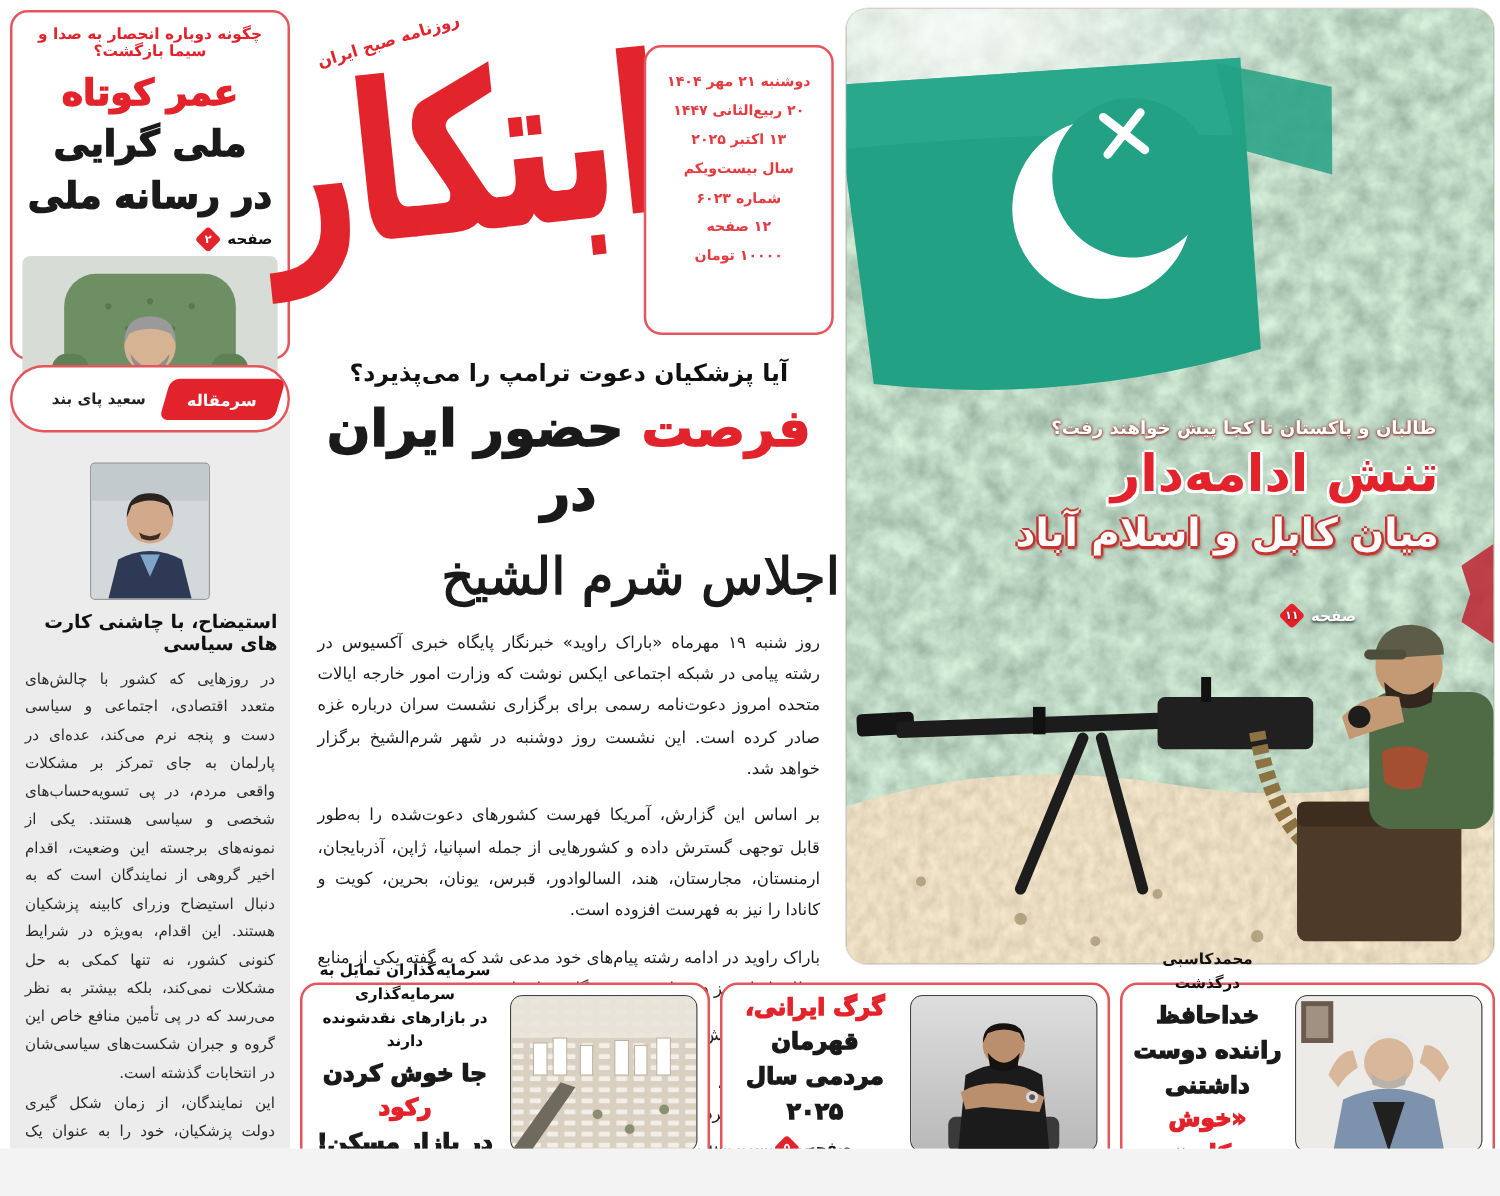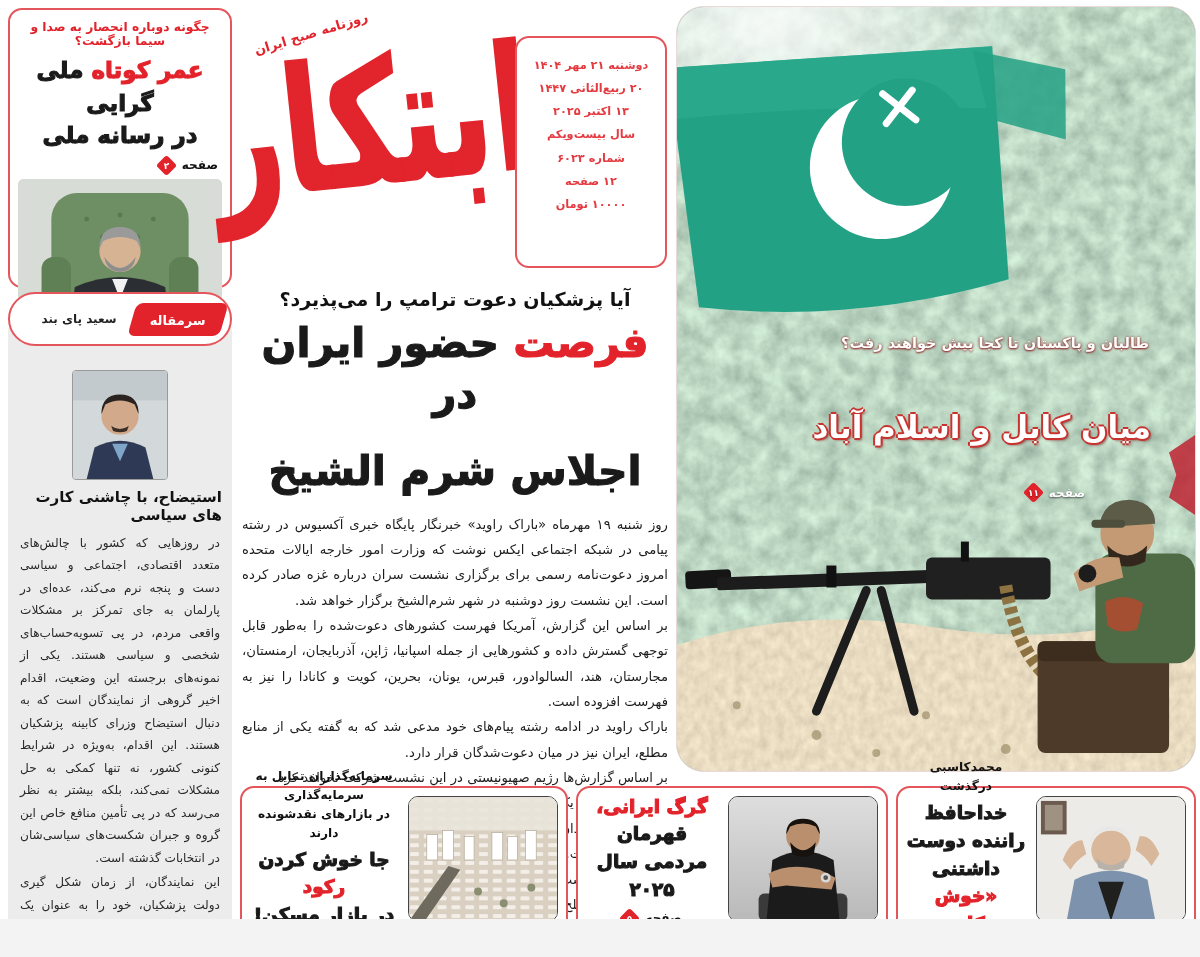--- a/index.html
+++ b/index.html
@@ -14,43 +14,43 @@
     transform:rotate(45deg);border-radius:3px;flex:0 0 auto;}
   .diamond b{position:absolute;inset:0;display:flex;align-items:center;justify-content:center;
     transform:rotate(-45deg);color:#fff;font-size:9px;font-weight:bold;}
   .badge-row{display:inline-flex;align-items:center;gap:8px;font-size:12px;font-weight:bold;color:#111;}
   .fat{-webkit-text-stroke:1.1px currentColor;}
   .red{color:#e3232b;}
   
   .box-topleft{position:absolute;left:8px;top:8px;width:224px;height:280px;
     border:2px solid #e4555c;border-radius:14px;background:#fff;padding:8px 8px 6px;}
   .box-topleft .kicker{color:#e3232b;font-size:12.3px;font-weight:bold;text-align:center;margin:2px 0 6px;}
-  .box-topleft .head{font-size:23px;font-weight:bold;text-align:center;line-height:1.42;letter-spacing:-.5px;}
+  .box-topleft .head{font-size:29px;font-weight:bold;text-align:center;line-height:1.42;letter-spacing:-.5px;}
   .box-topleft .badge-row{margin:6px 4px 4px;}
   .box-topleft .photo{height:162px;border-radius:6px;overflow:hidden;margin-top:2px;background:#cfd4ce;}
   
   .logo-wrap{position:absolute;left:240px;top:0;width:290px;height:285px;}
   .logo-text{position:absolute;left:10px;top:28px;width:280px;text-align:center;
     font-size:118px;font-weight:bold;color:#e2242c;line-height:1.6;
     transform:rotate(-6deg) scale(1.02,1.45);transform-origin:center;
     -webkit-text-stroke:2px #e2242c;white-space:nowrap;}
   .tagline{position:absolute;left:12px;top:26px;color:#e2242c;font-weight:bold;font-size:13px;
     transform:rotate(-17deg);white-space:nowrap;}
   .datebox{position:absolute;left:515px;top:36px;width:152px;height:232px;
     border:2px solid #e4555c;border-radius:14px;padding:16px 12px;
     color:#e43a40;font-size:11.3px;font-weight:bold;line-height:2.05;text-align:center;background:#fff;}
   
   .lead{position:absolute;left:238px;top:288px;width:434px;height:486px;}
   .lead .kicker{font-size:19px;font-weight:bold;text-align:center;color:#111;}
   .lead .h1{font-size:41px;font-weight:bold;text-align:center;margin-top:8px;letter-spacing:-1px;line-height:1.25;}
-  .lead .h2{font-size:41px;font-weight:bold;text-align:center;margin-top:26px;letter-spacing:-1px;line-height:1.2;}
+  .lead .h2{font-size:41px;font-weight:normal;text-align:right;margin-top:16px;letter-spacing:-1px;line-height:1.2;}
   .lead .body{margin-top:16px;padding:0 4px;font-size:13.2px;line-height:1.92;text-align:justify;color:#1c1c1c;}
-  .lead .body p{margin:0;}
-  
-  .photo-block{position:absolute;left:676px;top:6px;width:520px;height:766px;border-radius:28px;
+  .lead .body p{margin:12px;}
+  
+  .photo-block{position:absolute;left:676px;top:6px;width:520px;height:766px;border-radius:18px;
     overflow:hidden;border:1px solid #e9d9d9;background:#8ba08c;}
   .photo-block svg.scene{position:absolute;inset:0;width:100%;height:100%;}
   .ph-kicker{position:absolute;right:46px;top:328px;font-size:14.5px;font-weight:bold;color:#fff;
     text-shadow:0 0 3px #8d2b2b,0 1px 2px #8d2b2b;}
   .ph-h1{position:absolute;right:44px;top:348px;font-size:41px;font-weight:bold;color:#e3232b;letter-spacing:-1px;
     text-shadow:-2px 0 0 #fff,2px 0 0 #fff,0 -2px 0 #fff,0 2px 0 #fff,2px 2px 0 #fff,-2px 2px 0 #fff;}
   .ph-h2{position:absolute;right:44px;top:402px;font-size:31px;font-weight:bold;color:#fff;letter-spacing:-.5px;
     text-shadow:-2px 0 0 #c8332f,2px 0 0 #c8332f,0 -2px 0 #c8332f,0 2px 0 #c8332f,2px 2px 3px rgba(120,20,20,.8);}
   .ph-badge{position:absolute;right:110px;top:478px;display:inline-flex;align-items:center;gap:8px;
     font-size:12px;font-weight:bold;color:#fff;text-shadow:0 1px 2px rgba(0,0,0,.6);}
@@ -221,20 +221,21 @@
         <circle cx="452" cy="528" r="27" fill="#c49a74"></circle>
         <path d="M424 520 Q428 494 454 494 Q480 496 480 518 L420 522 Z" fill="#5c5c48"></path>
         <rect x="416" y="514" width="34" height="8" rx="4" fill="#4e4e3c"></rect>
         <path d="M432 540 Q452 560 472 540 L470 556 Q452 566 434 556 Z" fill="#33261d"></path>
         <path d="M398 568 Q418 548 444 552 L448 572 Q420 580 404 586 Z" fill="#c49a74"></path>
         <circle cx="412" cy="568" r="9" fill="#1d1d1d"></circle>
         <path d="M430 596 Q450 586 468 598 L462 624 Q444 630 432 620 Z" fill="#b3492f" opacity="0.85"></path>
       </g>
     </svg>
     <div class="ph-kicker">طالبان و پاکستان تا کجا پیش خواهند رفت؟</div>
+    <div class="ph-h1">تنش ادامه‌دار</div>
     <div class="ph-h2">میان کابل و اسلام آباد</div>
     <div class="ph-badge">
       <span>صفحه</span>
       <span class="diamond">
           <b>۱۱</b>
         </span>
     </div>
     <div class="watermark"></div>
   </div>
 

